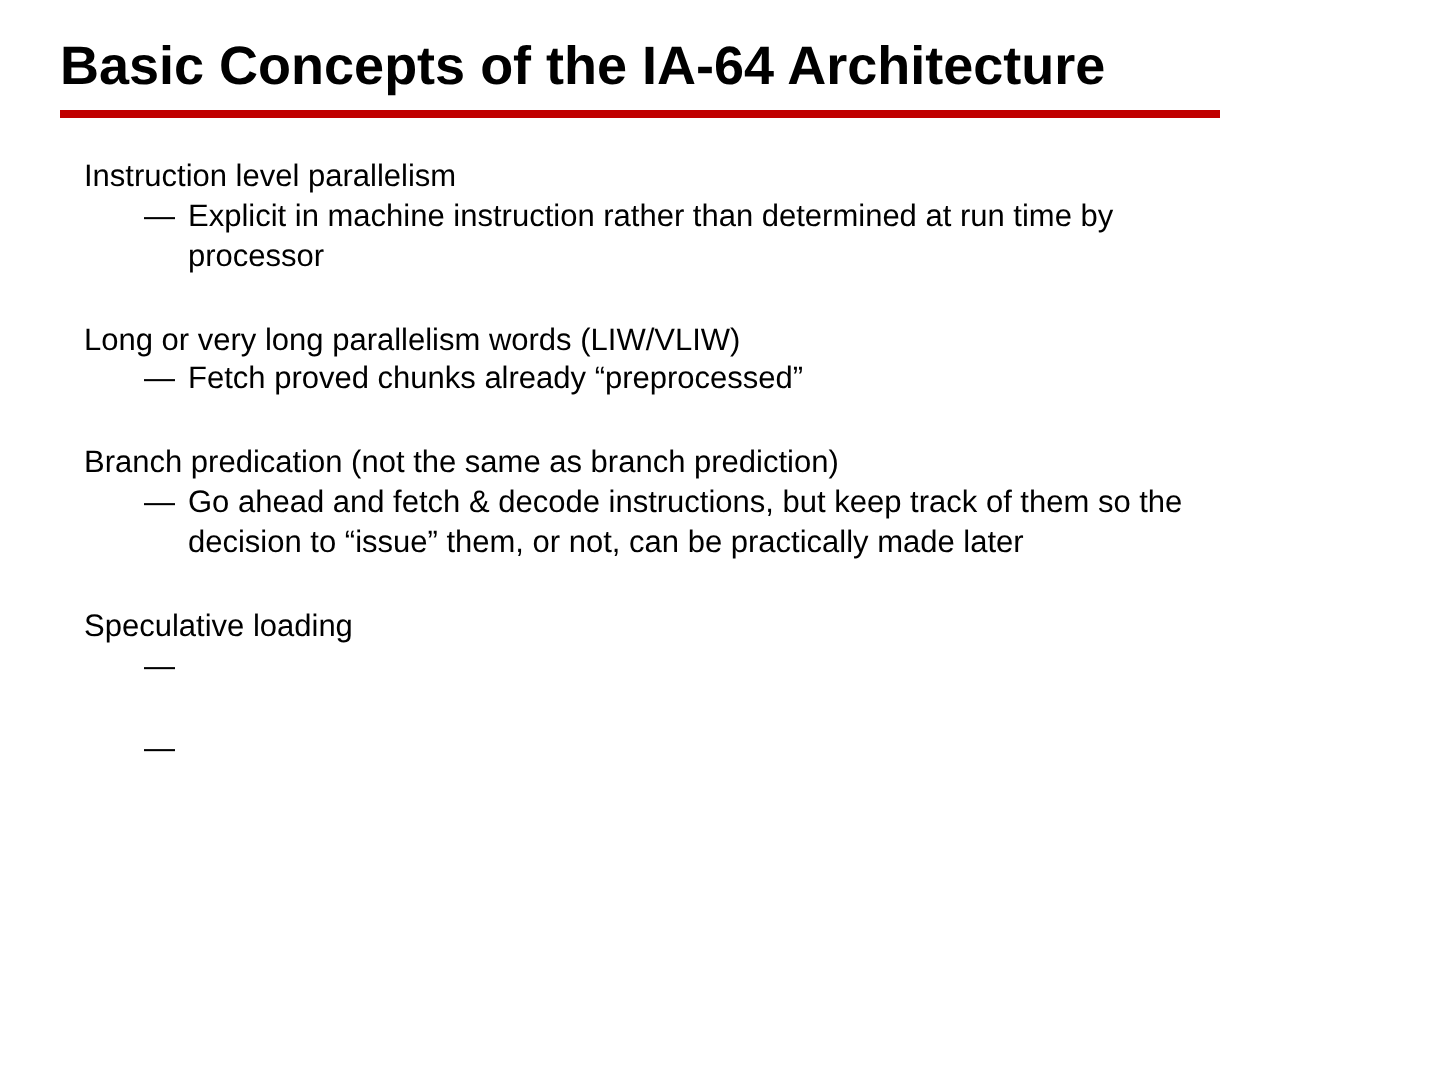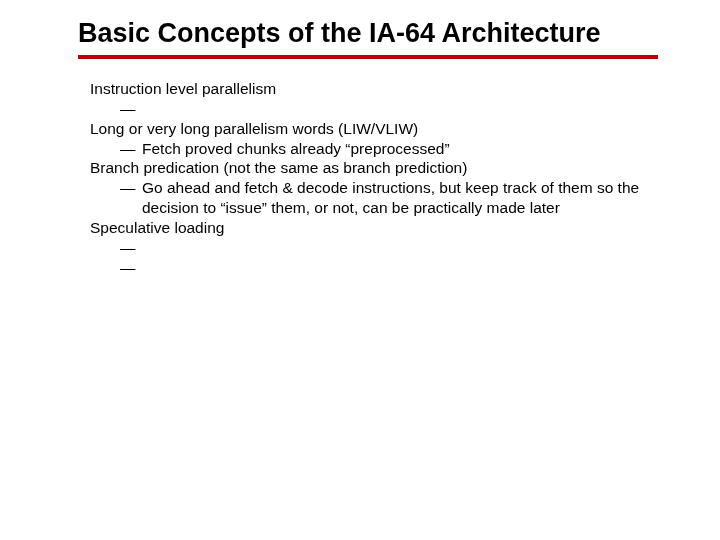--- a/index.html
+++ b/index.html
@@ -12,35 +12,35 @@
     color: #000000;
     overflow: hidden;
   }
   .slide {
     box-sizing: border-box;
     width: 640px;
     height: 540px;
     padding: 18px 30px 20px 30px;
     display: flex;
     flex-direction: column;
-    margin-left: 48px;
   }
   .title {
     font-weight: 800;
     font-size: 27px;
     letter-spacing: 0px;
     color: #000000;
     padding-bottom: 6px;
     border-bottom: 4px solid #c00000;
     margin-bottom: 20px;
     line-height: 1.15;
   }
   .body {
     display: flex;
     flex-direction: column;
+    gap: 22px;
     font-size: 15.5px;
     line-height: 1.28;
   }
   .topic {  }
   .topic-head {
     font-weight: 400;
     padding-left: 12px;
   }
   .sub {
     display: flex;
@@ -60,20 +60,21 @@
 
 <div class="slide">
   <div class="title">Basic Concepts of the IA-64 Architecture</div>
 
   <div class="body">
 
     <div class="topic">
       <div class="topic-head">Instruction level parallelism</div>
       <div class="sub">
         <div class="dash">—</div>
+        <div class="sub-text">Explicit in machine instruction rather than determined at run time by processor</div>
       </div>
     </div>
 
     <div class="topic">
       <div class="topic-head">Long or very long parallelism words (LIW/VLIW)</div>
       <div class="sub">
         <div class="dash">—</div>
         <div class="sub-text">Fetch proved chunks already “preprocessed”</div>
       </div>
     </div>

